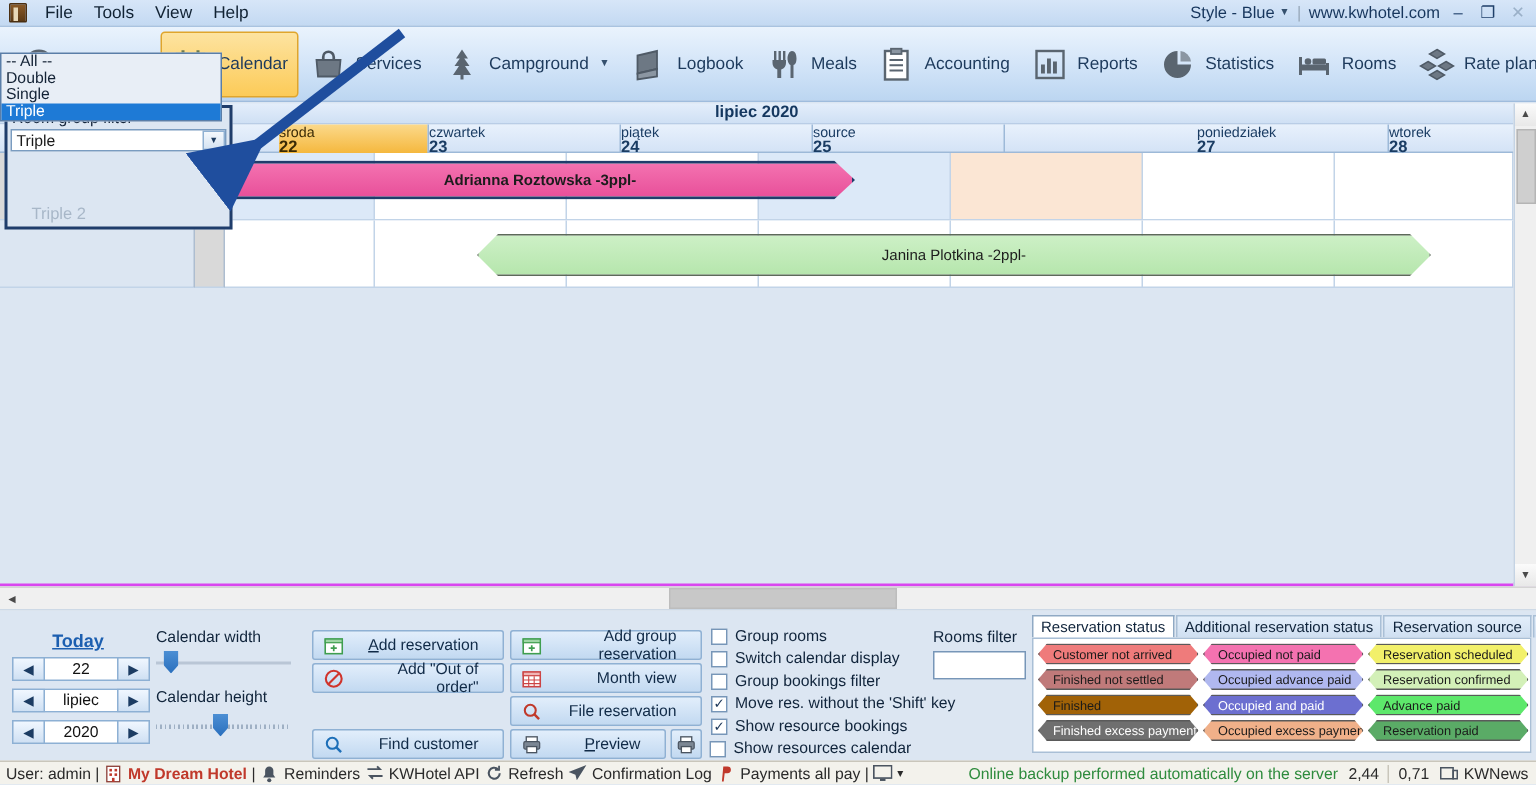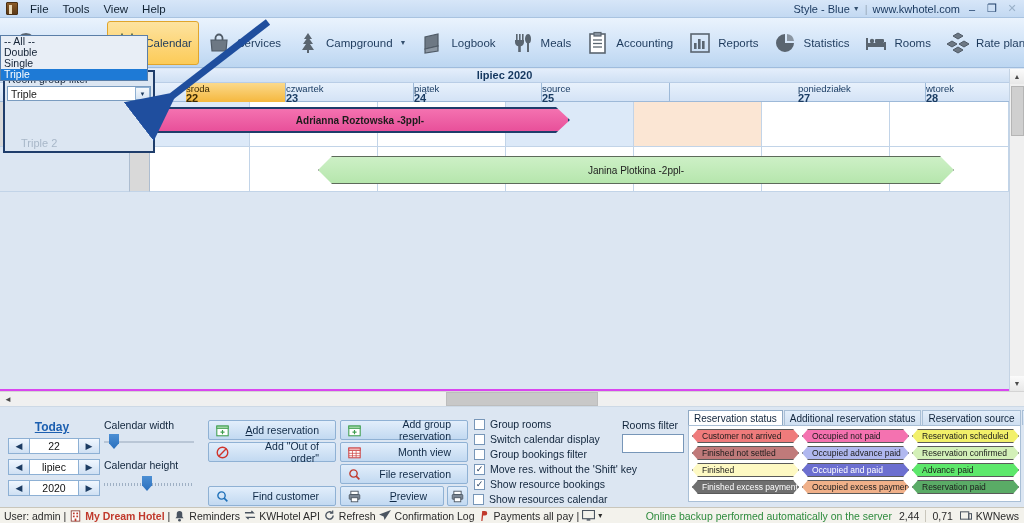--- a/index.html
+++ b/index.html
@@ -692,21 +692,21 @@
       <div class="legtab">Prices</div>
     </div>
     <div id="legbody">
       <div class="legcol" style="left:3px;">
         <div class="legchip" style="background:#ef7b7b;">
             <span>Customer not arrived</span>
           </div>
         <div class="legchip" style="background:#c07a7a;">
             <span>Finished not settled</span>
           </div>
-        <div class="legchip" style="background:#fef9c3;">
+        <div class="legchip" style="background:#a16207;">
             <span>Finished</span>
           </div>
         <div class="legchip" style="background:#6f6f6f;color:#fff;">
             <span>Finished excess payment</span>
           </div>
       </div>
       <div class="legcol" style="left:113px;">
         <div class="legchip" style="background:#f472b0;">
             <span>Occupied not paid</span>
           </div>

